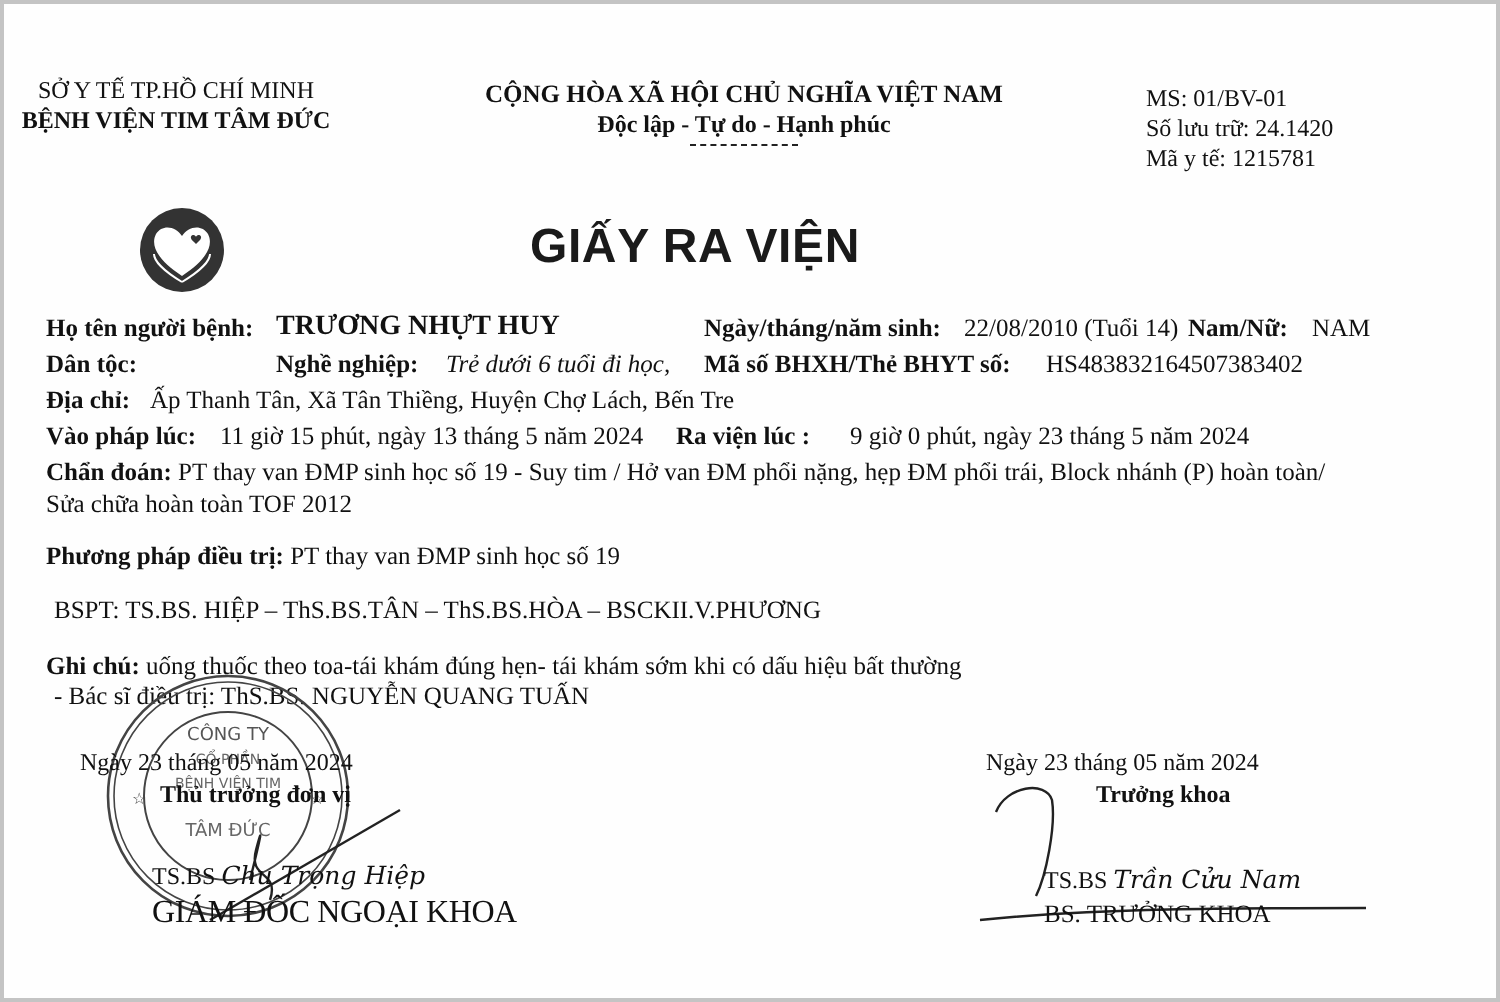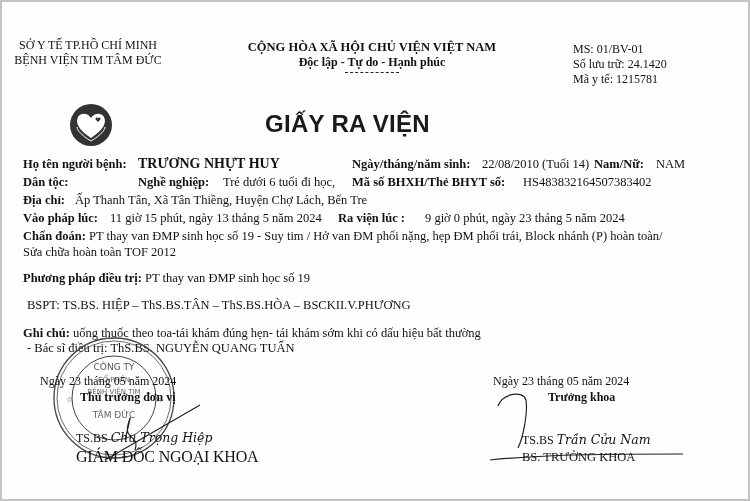--- a/index.html
+++ b/index.html
@@ -8,21 +8,21 @@
     .frame {
       position: absolute; left: 0; top: 0; width: 750px; height: 501px;
       border: 2px solid #c4c4c4; background: #fefefe;
     }
     .abs { position: absolute; white-space: nowrap; }
     .b { font-weight: bold; }
 
     
     .hdr-left { left: 0; top: 38px; width: 176px; text-align: center; font-size: 12px; line-height: 15px; }
     .hdr-left .l1 { font-size: 12px; }
-    .hdr-left .l2 { font-weight: normal; font-size: 12px; }
+    .hdr-left .l2 { font-weight: bold; font-size: 12px; }
     .hdr-left .l3 { font-size: 12px; margin-top: 2px; }
 
     
     .hdr-center { left: 222px; top: 40px; width: 300px; text-align: center; line-height: 15px; }
     .hdr-center .l1 { font-weight: bold; font-size: 12.5px; }
     .hdr-center .l2 { font-weight: bold; font-size: 12px; }
     .hdr-center .dash { display: block; margin: 2px auto 0; width: 54px; border-top: 1px dashed #222; height: 1px; }
 
     
     .hdr-right { left: 573px; top: 42px; font-size: 12px; line-height: 15px; }
@@ -44,21 +44,21 @@
 <body>
 
 <div class="frame"></div>
 
 <div class="abs hdr-left">
   <div class="l1">SỞ Y TẾ TP.HỒ CHÍ MINH</div>
   <div class="l2">BỆNH VIỆN TIM TÂM ĐỨC</div>
 </div>
 
 <div class="abs hdr-center">
-  <div class="l1">CỘNG HÒA XÃ HỘI CHỦ VIỆN VIỆT NAM</div>
+  <div class="l1">CỘNG HÒA XÃ HỘI CHỦ NGHĨA VIỆT NAM</div>
   <div class="l2">Độc lập - Tự do - Hạnh phúc</div>
   <span class="dash"></span>
 </div>
 
 <div class="abs hdr-right">
   <div>MS: 01/BV-01</div>
   <div>Số lưu trữ: 24.1420</div>
   <div>Mã y tế: 1215781</div>
 </div>
 
@@ -76,21 +76,21 @@
 
 <div class="abs row b" style="left:23px; top:157px;">Họ tên người bệnh:</div>
 <div class="abs name" style="left:138px; top:156px;">TRƯƠNG NHỰT HUY</div>
 <div class="abs row b" style="left:352px; top:157px;">Ngày/tháng/năm sinh:</div>
 <div class="abs row" style="left:482px; top:157px;">22/08/2010 (Tuổi 14)</div>
 <div class="abs row b" style="left:594px; top:157px;">Nam/Nữ:</div>
 <div class="abs row" style="left:656px; top:157px;">NAM</div>
 
 <div class="abs row b" style="left:23px; top:175px;">Dân tộc:</div>
 <div class="abs row b" style="left:138px; top:175px;">Nghề nghiệp:</div>
-<div class="abs row" style="left:223px; top:175px;">Trẻ dưới 6 tuổi đi học,</div>
+<div class="abs row" style="left:223px; top:175px;font-style:italic;">Trẻ dưới 6 tuổi đi học,</div>
 <div class="abs row b" style="left:352px; top:175px;">Mã số BHXH/Thẻ BHYT số:</div>
 <div class="abs row" style="left:523px; top:175px;">HS483832164507383402</div>
 
 <div class="abs row b" style="left:23px; top:193px;">Địa chỉ:</div>
 <div class="abs row" style="left:75px; top:193px;">Ấp Thanh Tân, Xã Tân Thiềng, Huyện Chợ Lách, Bến Tre</div>
 
 <div class="abs row b" style="left:23px; top:211px;">Vào pháp lúc:</div>
 <div class="abs row" style="left:110px; top:211px;">11 giờ 15 phút, ngày 13 tháng 5 năm 2024</div>
 <div class="abs row b" style="left:338px; top:211px;">Ra viện lúc :</div>
 <div class="abs row" style="left:425px; top:211px;">9 giờ 0 phút, ngày 23 tháng 5 năm 2024</div>

